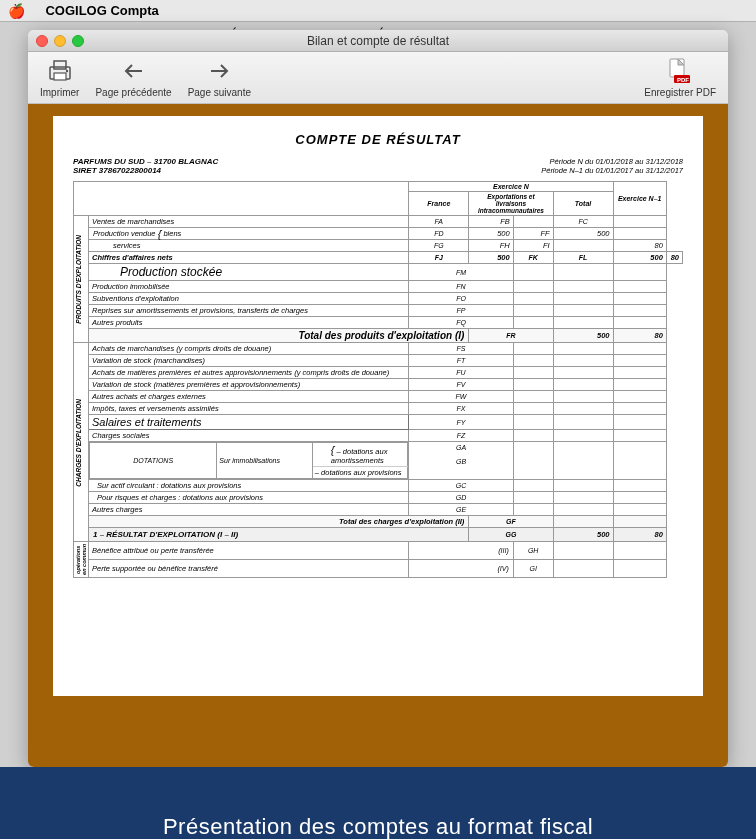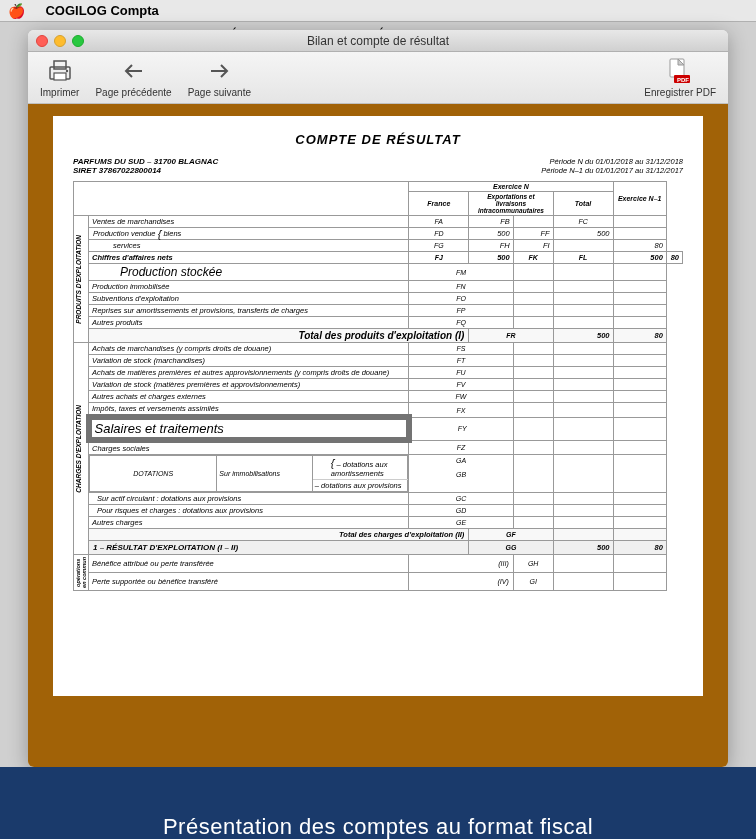--- a/index.html
+++ b/index.html
@@ -418,21 +418,21 @@
             <td style="border:1px solid #999;"></td>
           </tr>
           <tr>
             <td style="border:1px solid #999; font-size:7.5px;">Impôts, taxes et versements assimilés</td>
             <td colspan="2" style="border:1px solid #999; text-align:center; font-size:7px;">FX</td>
             <td style="border:1px solid #999;"></td>
             <td style="border:1px solid #999;"></td>
             <td style="border:1px solid #999;"></td>
           </tr>
           <tr>
-            <td style="border:6px solid #737373; font-size:13px;margin-top:19px;">Salaires et traitements</td>
+            <td style="border:1px solid #737373; font-size:11px;margin-top:19px;">Salaires et traitements</td>
             <td colspan="2" style="border:1px solid #999; text-align:center; font-size:7px;">FY</td>
             <td style="border:1px solid #999;"></td>
             <td style="border:1px solid #999;"></td>
             <td style="border:1px solid #999;"></td>
           </tr>
           <tr>
             <td style="border:1px solid #999; font-size:7.5px;">Charges sociales</td>
             <td colspan="2" style="border:1px solid #999; text-align:center; font-size:7px;">FZ</td>
             <td style="border:1px solid #999;"></td>
             <td style="border:1px solid #999;"></td>

